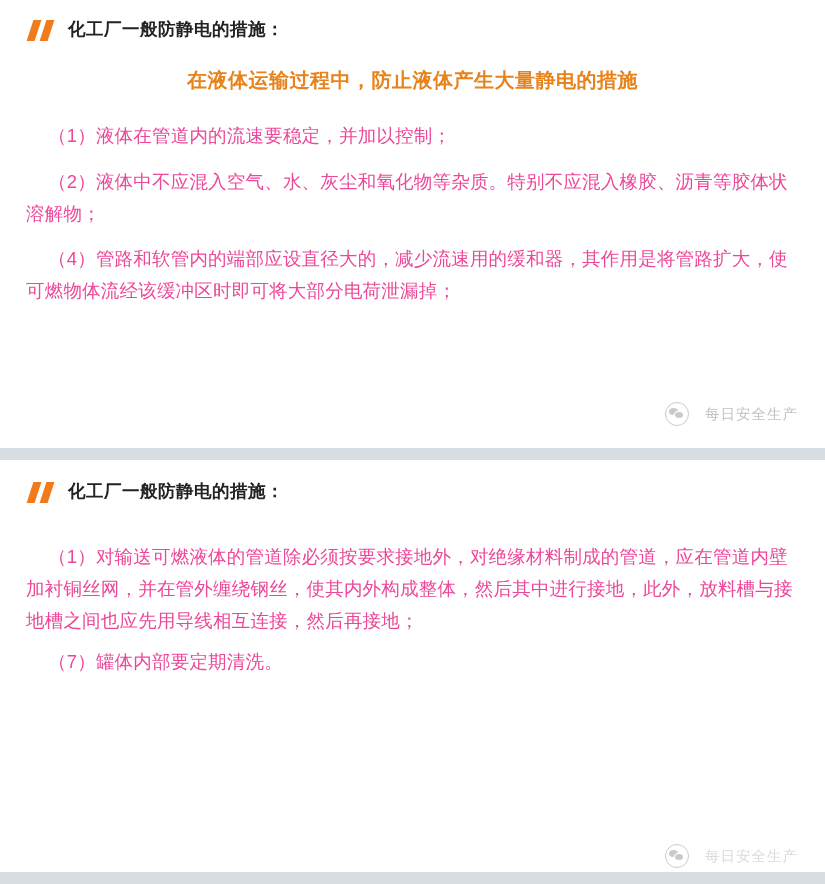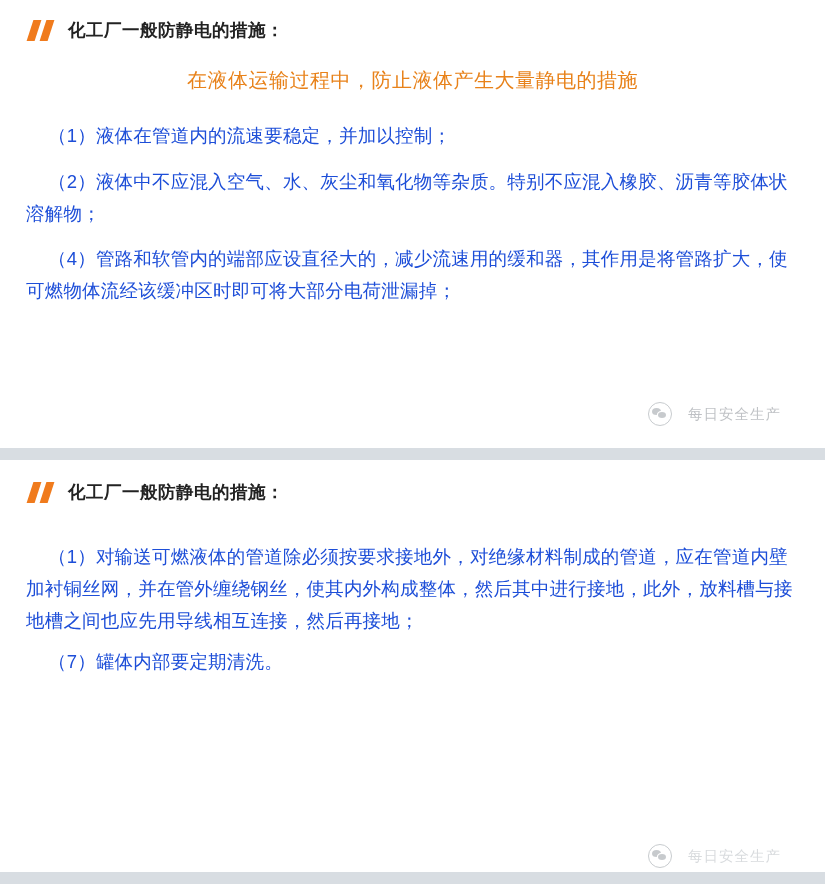--- a/index.html
+++ b/index.html
@@ -35,20 +35,21 @@
     padding: 16px 26px 20px 26px;
     min-height: 412px;
   }
 
   
   .sec-head {
     display: flex;
     align-items: center;
     gap: 10px;
     padding: 6px 0 4px 2px;
+    font-family: Liberation Mono, monospace;
   }
   .slashes {
     display: inline-block;
     width: 30px;
     height: 21px;
     position: relative;
     flex: none;
   }
   .slashes i {
     position: absolute;
@@ -65,48 +66,48 @@
     font-size: 17.5px;
     font-weight: bold;
     color: #222;
     letter-spacing: 0.5px;
     line-height: 1.2;
   }
 
   .title-main {
     text-align: center;
     color: #e8821a;
-    font-weight: normal;
+    font-weight: bold;
     font-size: 20px;
     margin: 22px 0 26px 0;
     letter-spacing: 0.5px;
   }
 
   p.para {
     font-size: 18.5px;
     line-height: 1.72;
     margin: 0 0 14px 0;
-    color: #1d4ed8;
+    color: #ec4899;
     text-indent: 0;
     letter-spacing: 0.2px;
   }
   p.para.indent {
     text-indent: 22px;
   }
   .card-two p.para {
     margin-bottom: 10px;
   }
   .spacer-top {
     height: 34px;
   }
 
   
   .acct {
     position: absolute;
-    right: 44px;
+    right: 27px;
     display: flex;
     align-items: center;
     gap: 16px;
     opacity: 0.55;
   }
   .acct-1 { bottom: 22px; }
   .acct-2 { bottom: 4px; }
   .wechat-ico {
     width: 22px;
     height: 22px;

